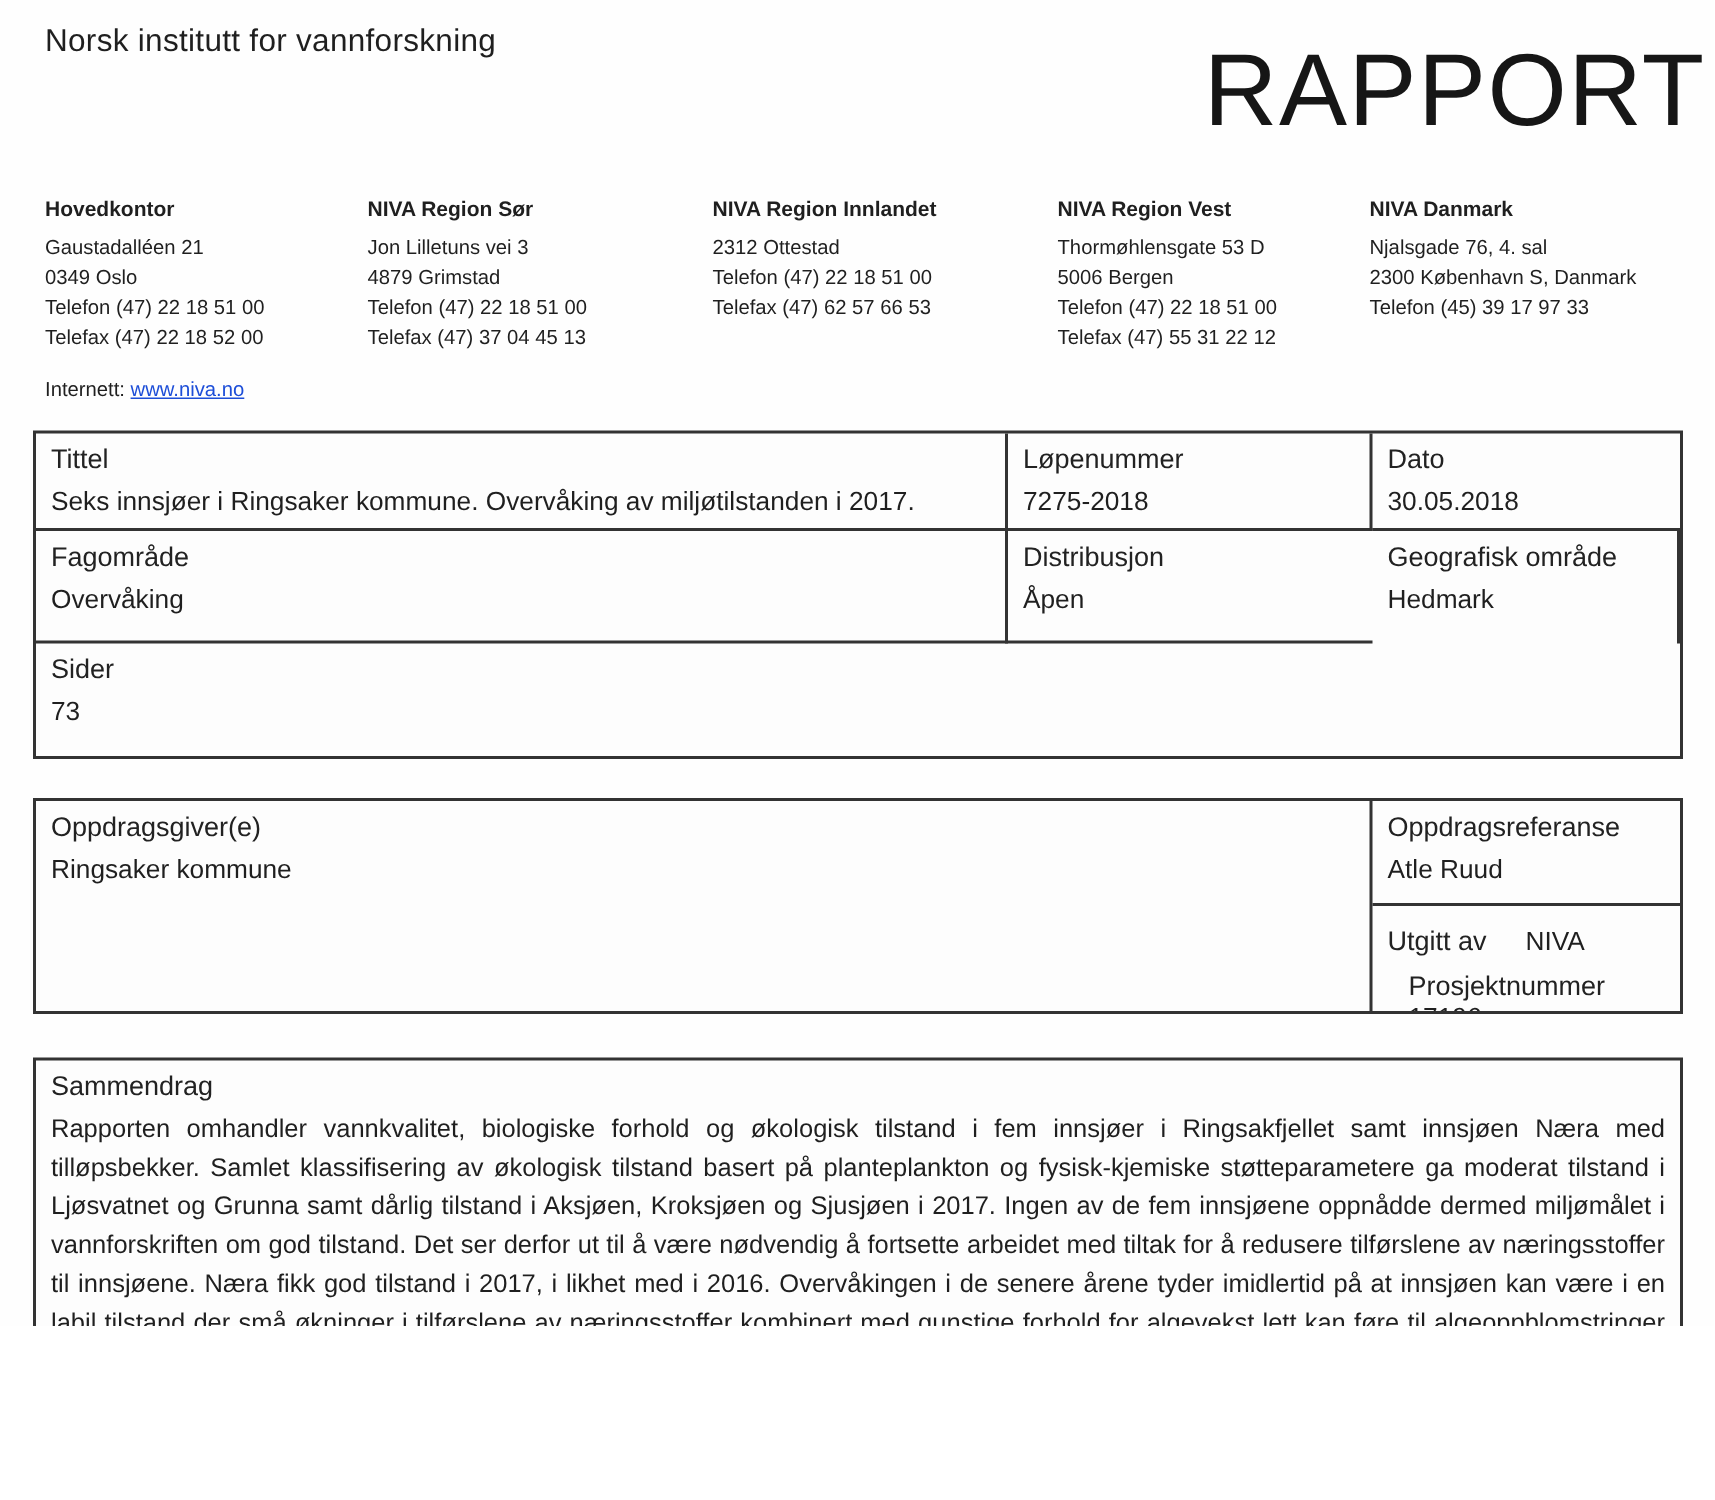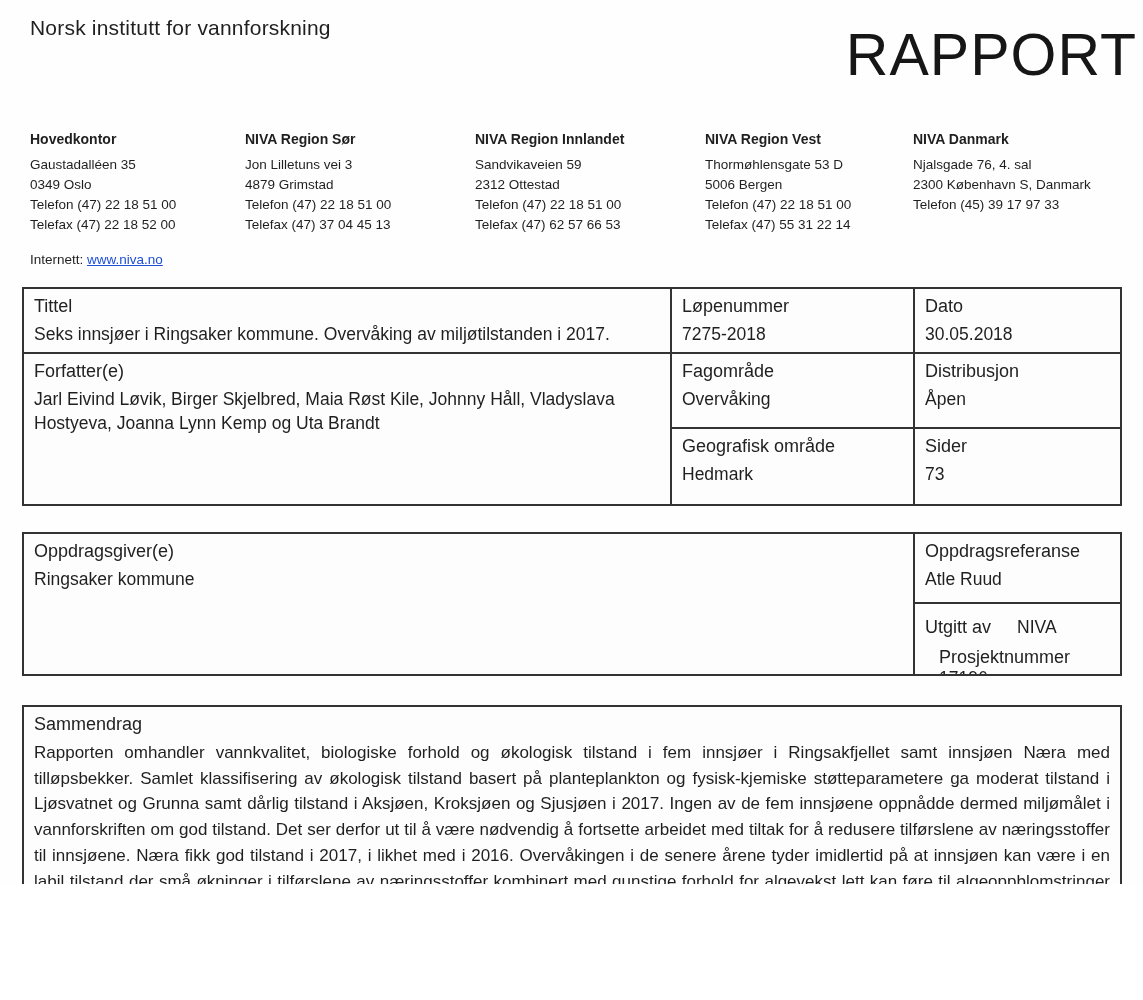--- a/index.html
+++ b/index.html
@@ -17,21 +17,21 @@
   
   .institute-name {
     position: absolute;
     left: 30px; top: 16px;
     font-size: 21px;
     letter-spacing: 0.2px;
   }
   .report-title {
     position: absolute;
     right: 6px; top: 26px;
-    font-size: 59px;
+    font-size: 68px;
     font-weight: 400;
     line-height: 1;
     letter-spacing: 1px;
     color: #161616;
   }
 
   
   .offices {
     position: absolute;
     left: 30px; top: 131px;
@@ -80,45 +80,44 @@
 <body>
 
 <div class="page">
 
   <div class="institute-name">Norsk institutt for vannforskning</div>
   <div class="report-title">RAPPORT</div>
 
   <div class="offices">
     <div class="office">
       <div class="office-name">Hovedkontor</div>
-      <div class="office-line">Gaustadalléen 35</div>
+      <div class="office-line">Gaustadalléen 21</div>
       <div class="office-line">0349 Oslo</div>
       <div class="office-line">Telefon (47) 22 18 51 00</div>
       <div class="office-line">Telefax (47) 22 18 52 00</div>
     </div>
     <div class="office">
       <div class="office-name">NIVA Region Sør</div>
       <div class="office-line">Jon Lilletuns vei 3</div>
       <div class="office-line">4879 Grimstad</div>
       <div class="office-line">Telefon (47) 22 18 51 00</div>
       <div class="office-line">Telefax (47) 37 04 45 13</div>
     </div>
     <div class="office">
       <div class="office-name">NIVA Region Innlandet</div>
-      <div class="office-line">Sandvikaveien 59</div>
       <div class="office-line">2312 Ottestad</div>
       <div class="office-line">Telefon (47) 22 18 51 00</div>
       <div class="office-line">Telefax (47) 62 57 66 53</div>
     </div>
     <div class="office">
       <div class="office-name">NIVA Region Vest</div>
       <div class="office-line">Thormøhlensgate 53 D</div>
       <div class="office-line">5006 Bergen</div>
       <div class="office-line">Telefon (47) 22 18 51 00</div>
-      <div class="office-line">Telefax (47) 55 31 22 14</div>
+      <div class="office-line">Telefax (47) 55 31 22 12</div>
     </div>
     <div class="office">
       <div class="office-name">NIVA Danmark</div>
       <div class="office-line">Njalsgade 76, 4. sal</div>
       <div class="office-line">2300 København S, Danmark</div>
       <div class="office-line">Telefon (45) 39 17 97 33</div>
     </div>
   </div>
 
   <div class="internet-line">
@@ -132,24 +131,20 @@
       <div class="cell-label">Tittel</div>
       <div class="cell-value">Seks innsjøer i Ringsaker kommune. Overvåking av miljøtilstanden i 2017.</div>
     </div>
     <div class="cell b-right b-bottom">
       <div class="cell-label">Løpenummer</div>
       <div class="cell-value">7275-2018</div>
     </div>
     <div class="cell b-bottom">
       <div class="cell-label">Dato</div>
       <div class="cell-value">30.05.2018</div>
-    </div>
-    <div class="cell b-right cell-forfatter">
-      <div class="cell-label">Forfatter(e)</div>
-      <div class="cell-value">Jarl Eivind Løvik, Birger Skjelbred, Maia Røst Kile, Johnny Håll, Vladyslava Hostyeva, Joanna Lynn Kemp og Uta Brandt</div>
     </div>
     <div class="cell b-right b-bottom">
       <div class="cell-label">Fagområde</div>
       <div class="cell-value">Overvåking</div>
     </div>
     <div class="cell b-bottom">
       <div class="cell-label">Distribusjon</div>
       <div class="cell-value">Åpen</div>
     </div>
     <div class="cell b-right">

